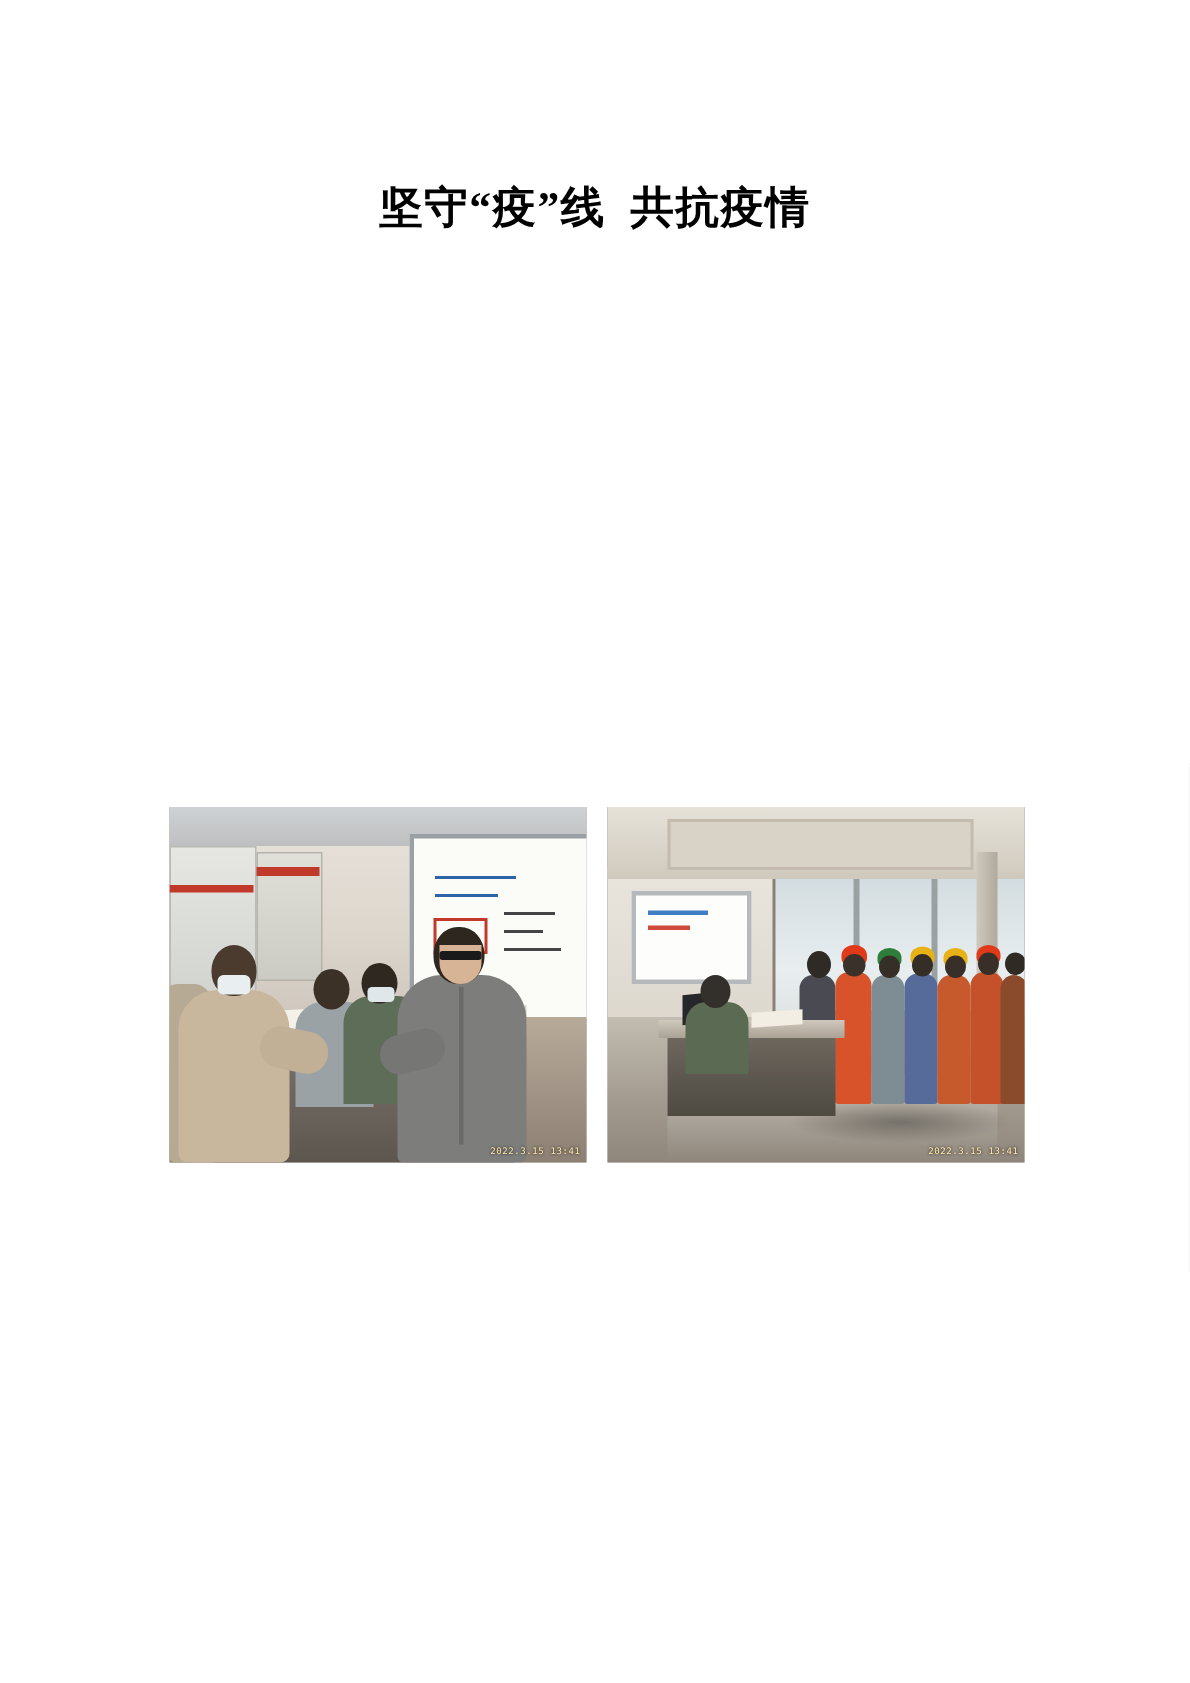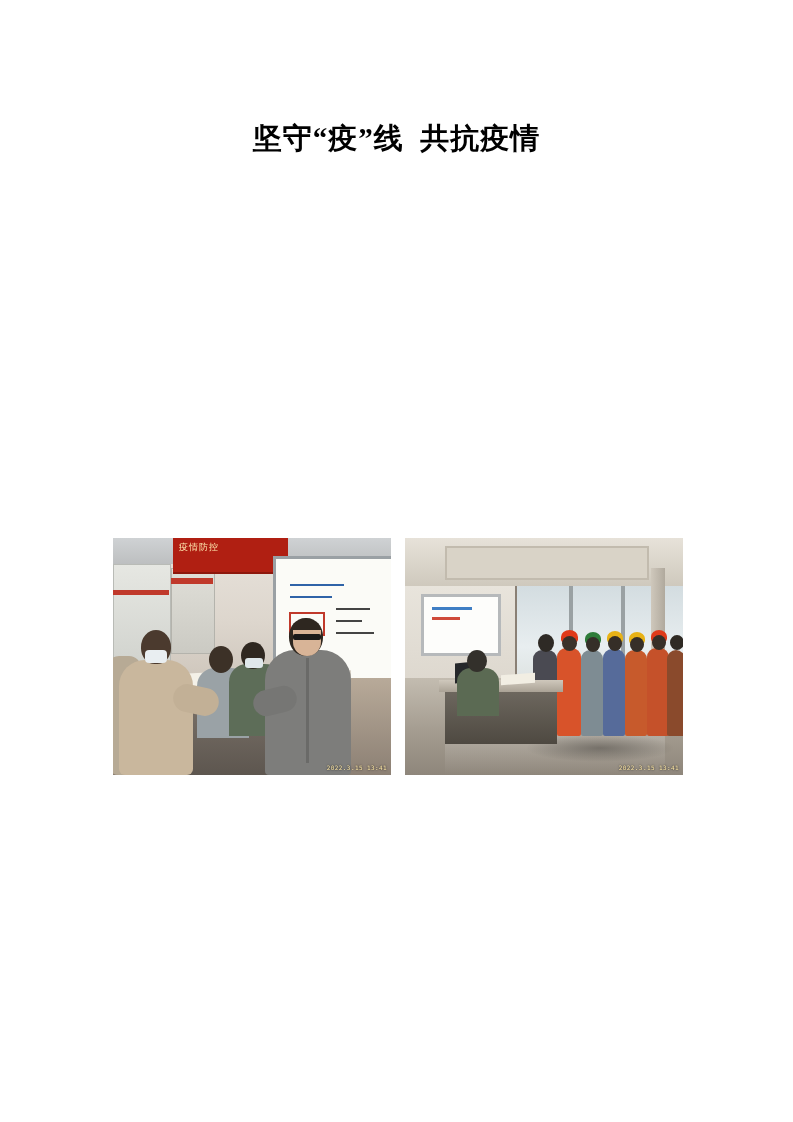--- a/index.html
+++ b/index.html
@@ -230,23 +230,20 @@
 
   <div class="photo-row">
 
     <div class="photo">
       <div class="ph-layer p1-wall"></div>
       <div class="ph-layer p1-ceiling"></div>
       <div class="ph-layer p1-poster-a"></div>
       <div class="ph-layer p1-redstripe2"></div>
       <div class="ph-layer p1-poster-b"></div>
       <div class="ph-layer p1-redstripe"></div>
-      <div class="ph-layer p1-banner">
-        <div class="p1-banner-txt">疫情防控</div>
-      </div>
       <div class="ph-layer p1-board">
         <svg class="p1-board-lines" width="100" height="100" viewBox="0 0 100 100">
           <path d="M6 16 L60 16" stroke="#2f63a8" stroke-width="2" fill="none"></path>
           <path d="M6 28 L48 28" stroke="#2f63a8" stroke-width="2" fill="none"></path>
           <path d="M6 44 L40 44 L40 66 L6 66 Z" stroke="#c0392b" stroke-width="2" fill="none"></path>
           <path d="M52 40 L86 40" stroke="#444" stroke-width="2" fill="none"></path>
           <path d="M52 52 L78 52" stroke="#444" stroke-width="2" fill="none"></path>
           <path d="M52 64 L90 64" stroke="#444" stroke-width="2" fill="none"></path>
         </svg>
       </div>

